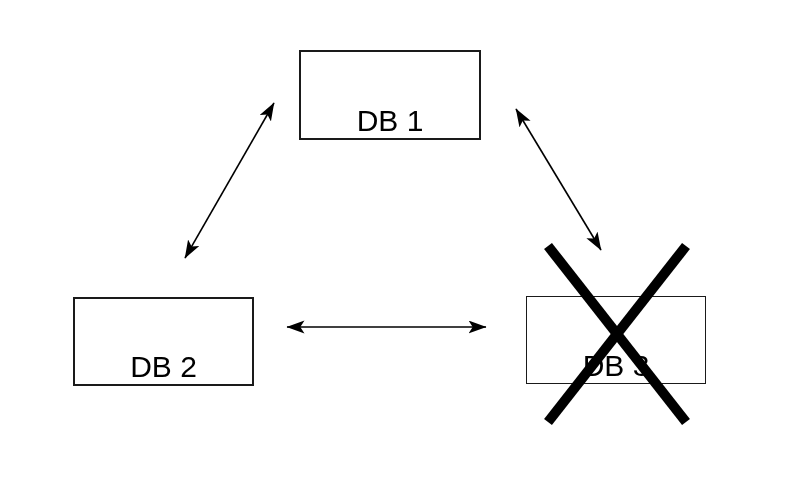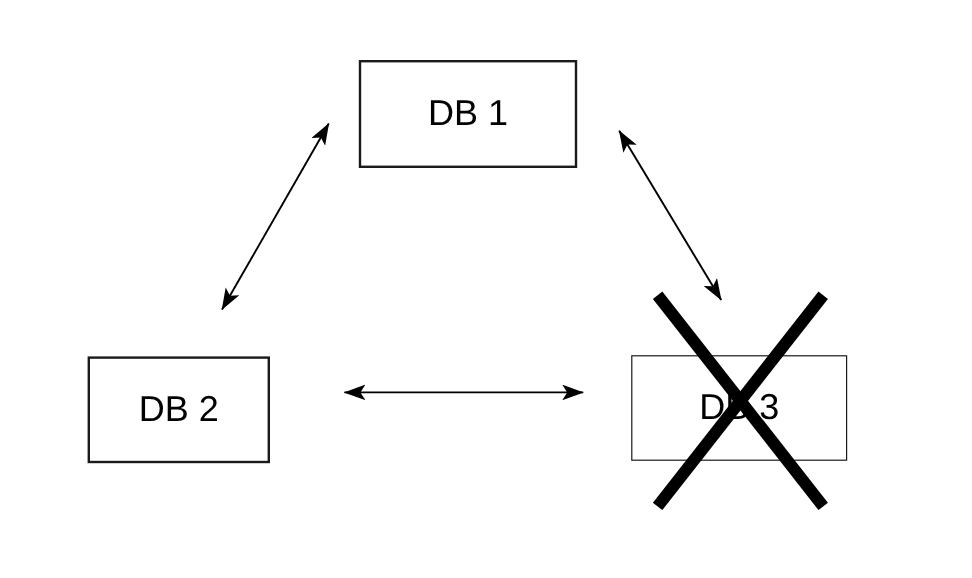--- a/index.html
+++ b/index.html
@@ -14,28 +14,28 @@
     height: 482px;
     background: #ffffff;
     overflow: hidden;
   }
   .node {
     position: absolute;
     box-sizing: border-box;
     background: #ffffff;
     border: 2px solid #1a1a1a;
     display: flex;
-    align-items: center;
+    align-items: flex-end;
     justify-content: center;
     font-size: 30px;
     color: #000000;
     z-index: 1;
   }
   .node-db1 { left: 299px; top: 50px;  width: 182px; height: 90px; }
-  .node-db2 { left: 73px;  top: 297px; width: 152px; height: 89px; }
+  .node-db2 { left: 73px;  top: 297px; width: 181px; height: 89px; }
   .node-db3 { left: 526px; top: 296px; width: 180px; height: 88px; border-width: 1.5px; }
   .edges-layer {
     position: absolute;
     left: 0;
     top: 0;
     width: 810px;
     height: 482px;
     z-index: 2;
     pointer-events: none;
   }

